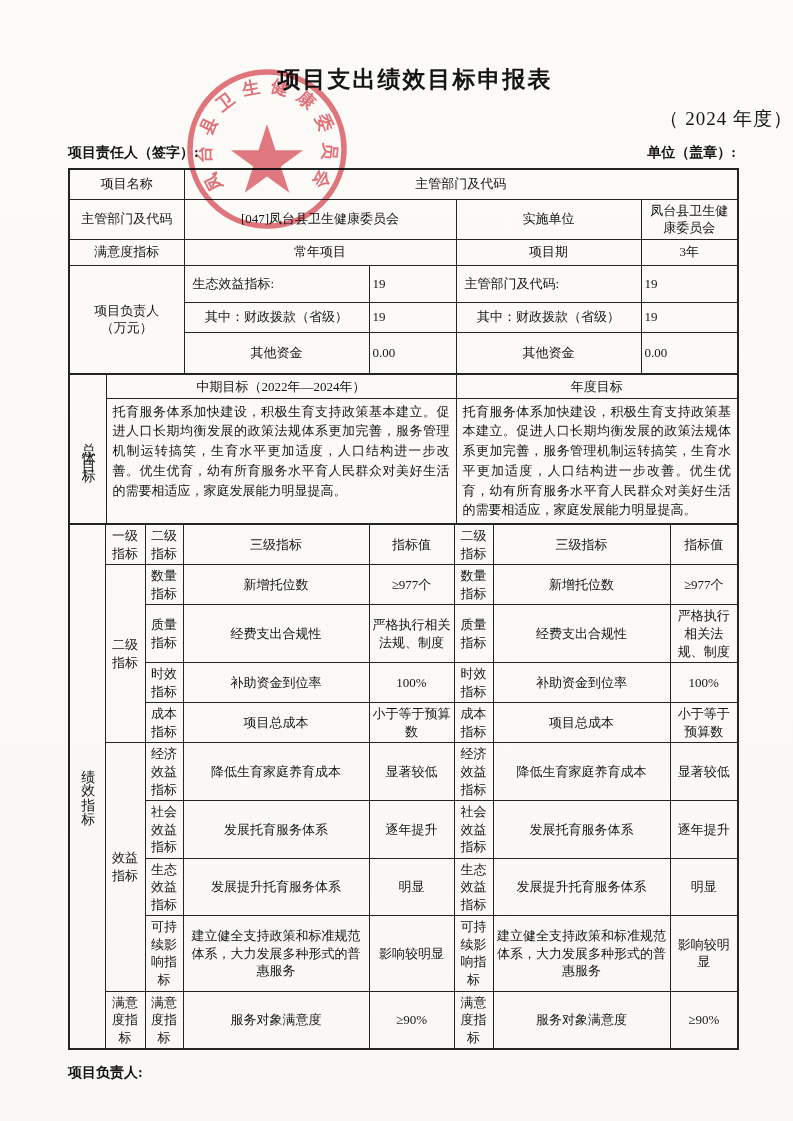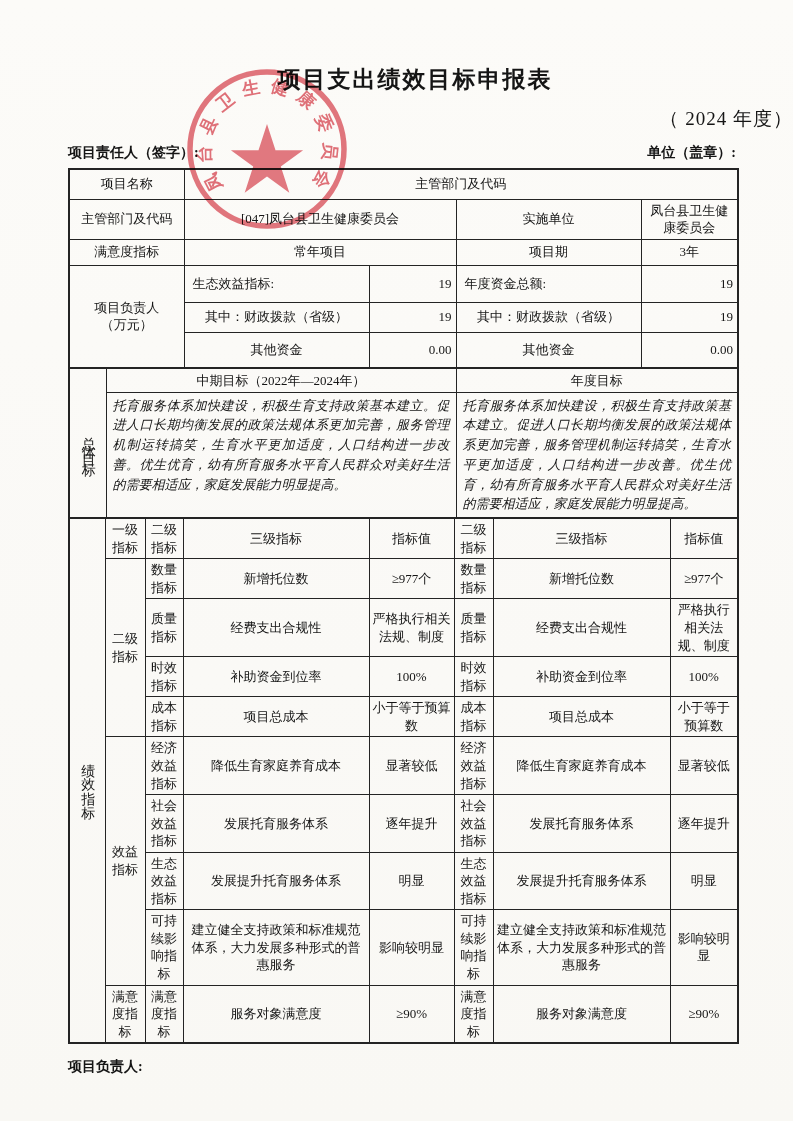--- a/index.html
+++ b/index.html
@@ -49,22 +49,22 @@
   table + table { margin-top: -2px; }
   td {
     border: 1px solid #242424;
     text-align: center;
     vertical-align: middle;
     padding: 2px 3px;
     line-height: 1.35;
     overflow: hidden;
   }
   td.left  { text-align: left;  padding-left: 8px; }
-  td.right { text-align: right; padding-right: 4px; font-family: Liberation Serif, serif; }
-  td.just  { text-align: justify; text-justify: inter-ideograph; padding: 3px 6px; line-height: 1.52; vertical-align: top; font-style: italic; }
+  td.right { text-align: left; padding-right: 4px; font-family: Liberation Serif, serif; }
+  td.just  { text-align: justify; text-justify: inter-ideograph; padding: 3px 6px; line-height: 1.52; vertical-align: top; }
   .prelabel { white-space: pre-line; }
   .vert {
     writing-mode: vertical-lr;
     text-orientation: upright;
     margin: 0 auto;
     font-size: 14px;
   }
   .vs1 { letter-spacing: 9px; }
   .vs2 { letter-spacing: 14px; }
   .footer-line {
@@ -128,30 +128,30 @@
       <td>满意度指标</td>
       <td colspan="2">常年项目</td>
       <td>项目期</td>
       <td>3年</td>
     </tr>
     <tr style="height:37px">
       <td rowspan="3" class="prelabel">项目负责人
 （万元）</td>
       <td class="left">生态效益指标:</td>
       <td class="right">19</td>
-      <td class="left">年度资金总额:</td>
+      <td class="left">主管部门及代码:</td>
       <td class="right">19</td>
     </tr>
     <tr style="height:30px">
       <td>其中：财政拨款（省级）</td>
       <td class="right">19</td>
       <td>其中：财政拨款（省级）</td>
       <td class="right">19</td>
     </tr>
-    <tr style="height:36px">
+    <tr style="height:42px">
       <td>其他资金</td>
       <td class="right">0.00</td>
       <td>其他资金</td>
       <td class="right">0.00</td>
     </tr>
   </tbody>
     </table>
 
   <table>
     <colgroup>

